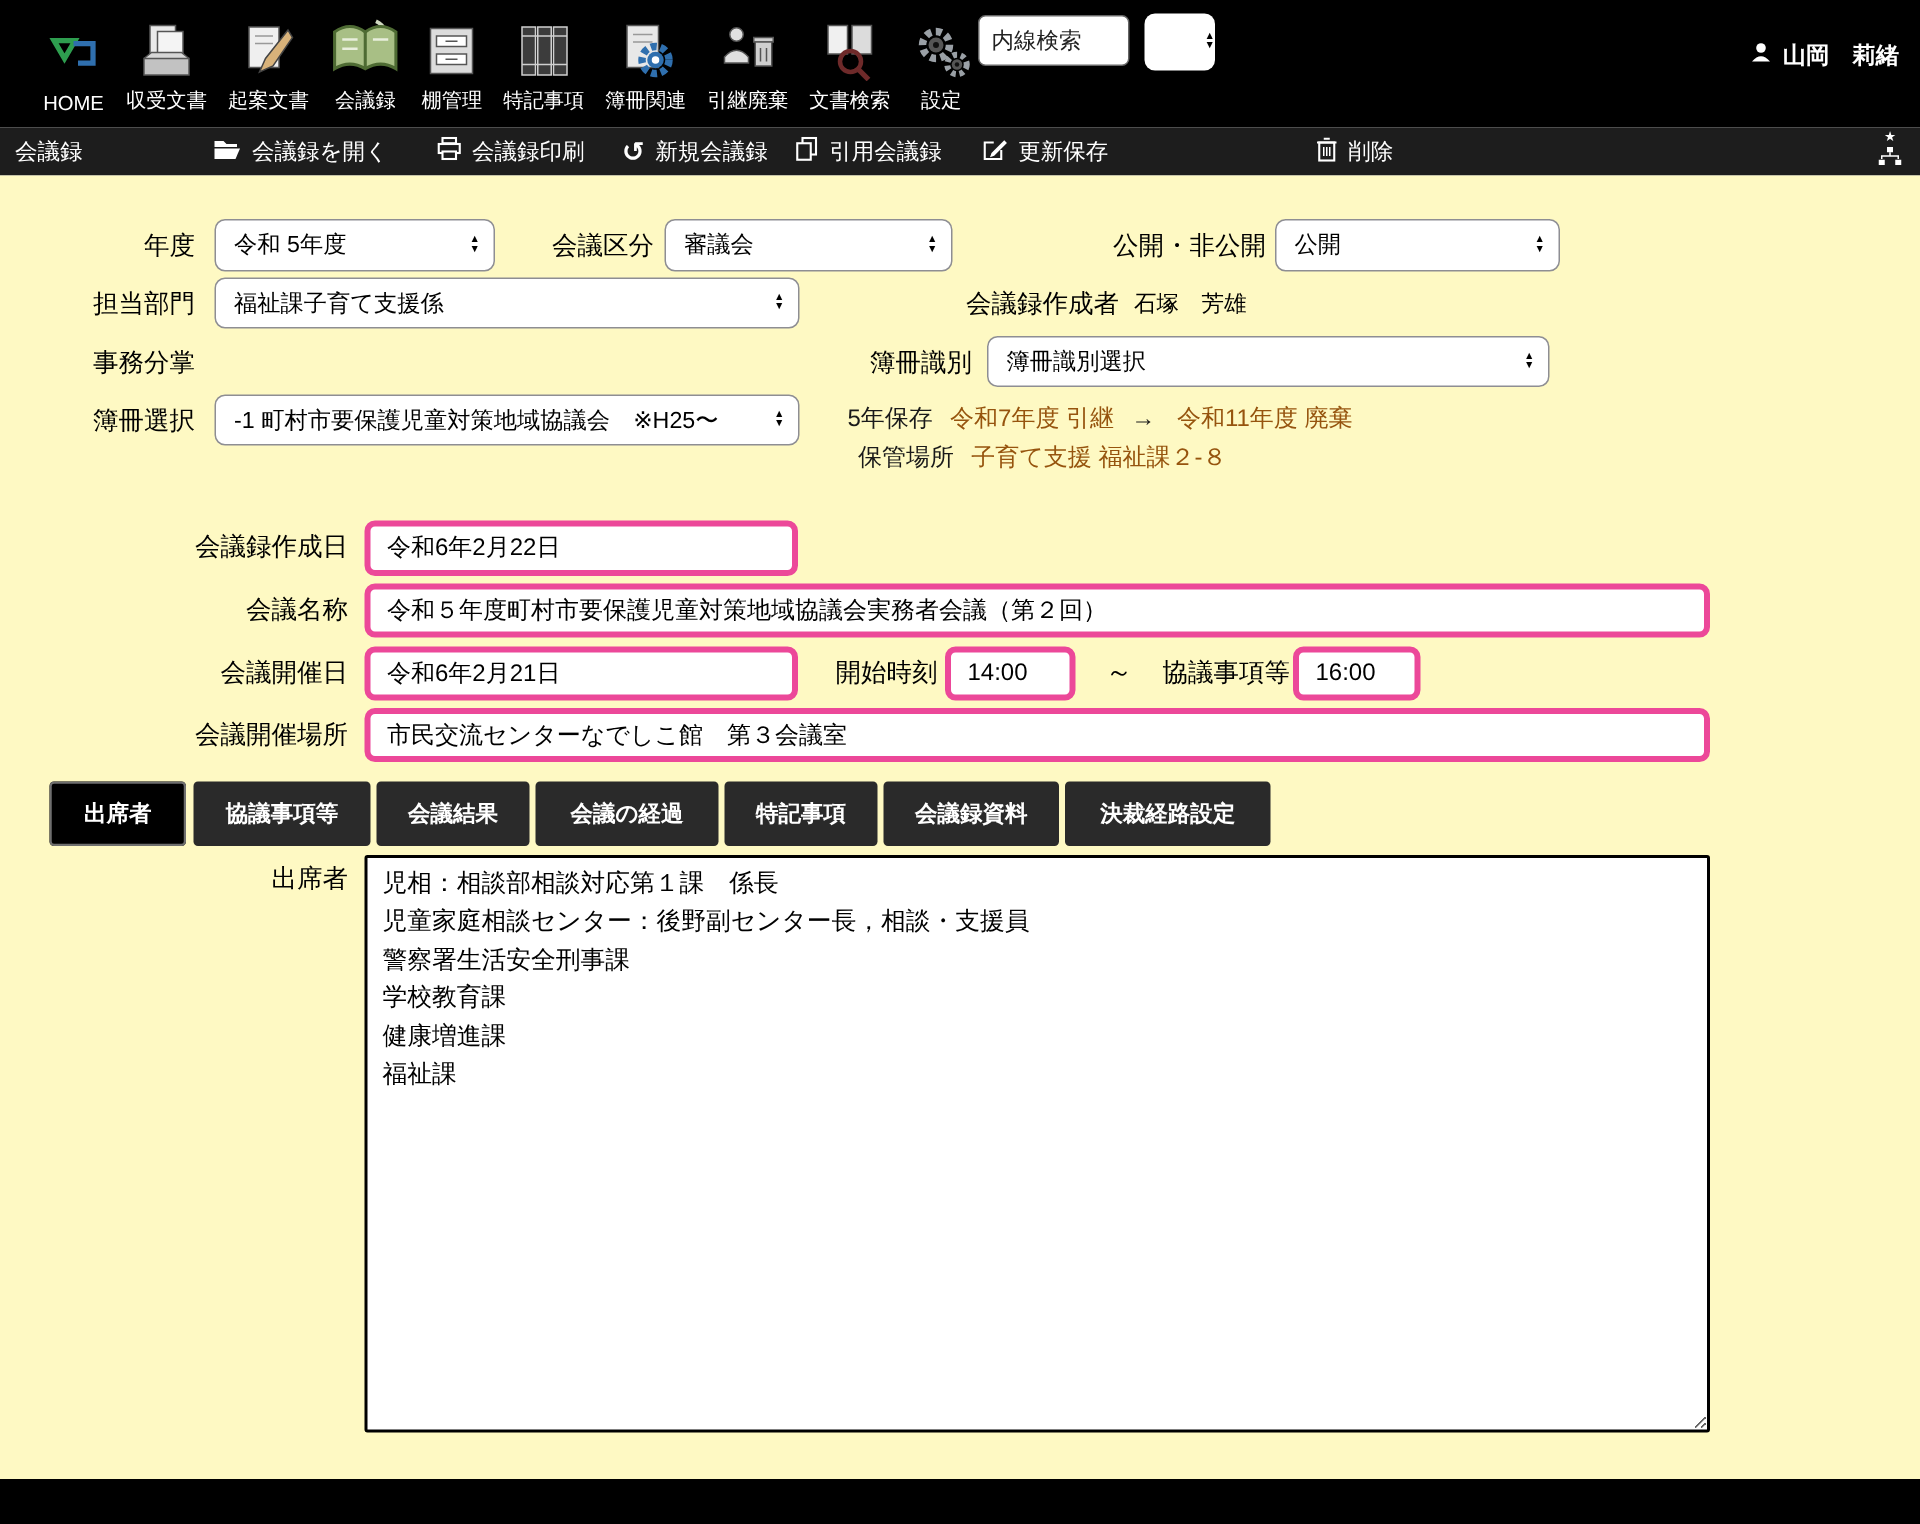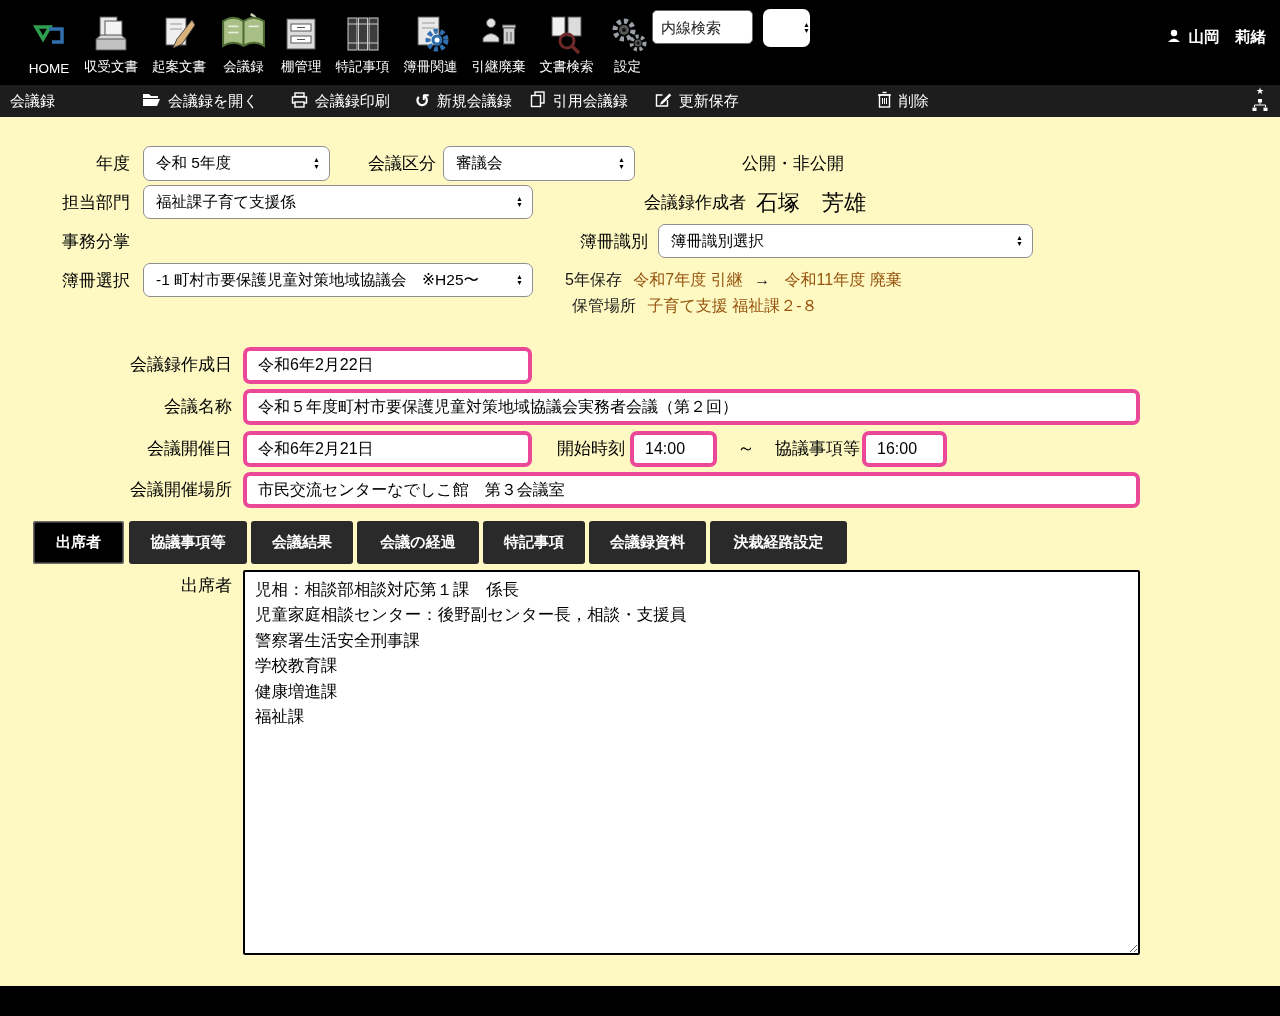--- a/index.html
+++ b/index.html
@@ -20,21 +20,21 @@
   .toolbar { position:absolute; top:85px; left:0; right:0; height:32px; background:#1d1d1d; color:#fff; display:flex; align-items:center; font-size:15px; }
   .tb-title { margin-left:10px; }
   .tb-btn { display:flex; align-items:center; gap:7px; cursor:pointer; white-space:nowrap; }
   .tb-ico-text { font-size:18px; line-height:14px; font-weight:bold; }
   .tb-right { position:absolute; right:12px; top:2px; display:flex; flex-direction:column; align-items:center; gap:2px; color:#fff; }
   .tb-star { font-size:9px; line-height:9px; }
 
   
   .form { position:absolute; top:117px; left:0; width:1280px; height:940px; background:#fef9c3; }
   .lbl { position:absolute; font-size:17px; color:#000; text-align:right; line-height:35px; white-space:nowrap; }
-  .plain-val { position:absolute; font-size:22px; line-height:35px; white-space:nowrap; }
+  .plain-val { position:absolute; font-size:15px; line-height:35px; white-space:nowrap; }
   .sel { position:absolute; height:35px; background:#fff; border:1px solid #8e8e93; border-radius:7px; display:flex; align-items:center; padding:0 9px 0 12px; cursor:pointer; }
   .sel-val { font-size:15.5px; white-space:nowrap; overflow:hidden; }
   .arrows { display:flex; flex-direction:column; margin-left:auto; font-size:7px; line-height:6.5px; color:#000; padding-left:6px; }
   .inp { position:absolute; height:36px; border:4px solid #ec4899; border-radius:7px; padding:0 11px; font-size:16px; font-family:inherit; color:#000; background:#fff; }
   .retention { position:absolute; left:565px; top:150px; font-size:16px; line-height:26px; color:#1a1a1a; }
   .retention .indent { margin-left:7px; }
   .brown { color:#96540e; }
   .gapL { margin-left:7px; } .gapA { margin:0 10px 0 7px; }
 
   
@@ -290,20 +290,27 @@
   <span class="lbl" style="left:330px;top:29px;width:106px">会議区分</span>
   <div class="sel" style="left:443px;top:29px;width:192px">
     <span class="sel-val">審議会</span>
     <span class="arrows">
         <span>▲</span>
         <span>▼</span>
       </span>
   </div>
 
   <span class="lbl" style="left:698px;top:29px;width:146px">公開・非公開</span>
+  <div class="sel" style="left:850px;top:29px;width:190px">
+    <span class="sel-val">公開</span>
+    <span class="arrows">
+        <span>▲</span>
+        <span>▼</span>
+      </span>
+  </div>
 
   <span class="lbl" style="left:0;top:68px;width:130px">担当部門</span>
   <div class="sel" style="left:143px;top:68px;width:390px;height:34px">
     <span class="sel-val">福祉課子育て支援係</span>
     <span class="arrows">
         <span>▲</span>
         <span>▼</span>
       </span>
   </div>
 

